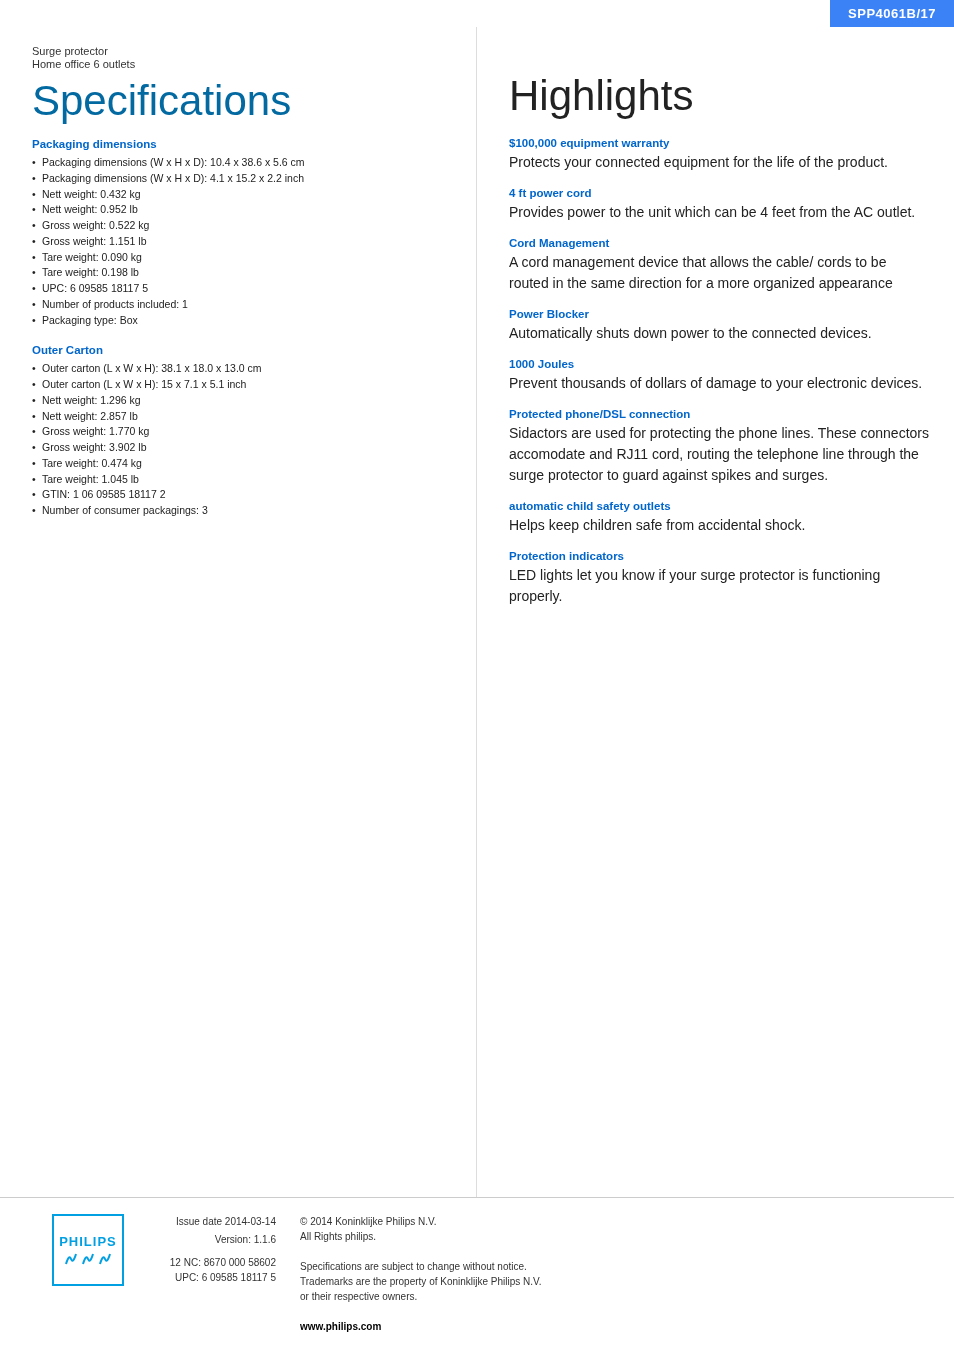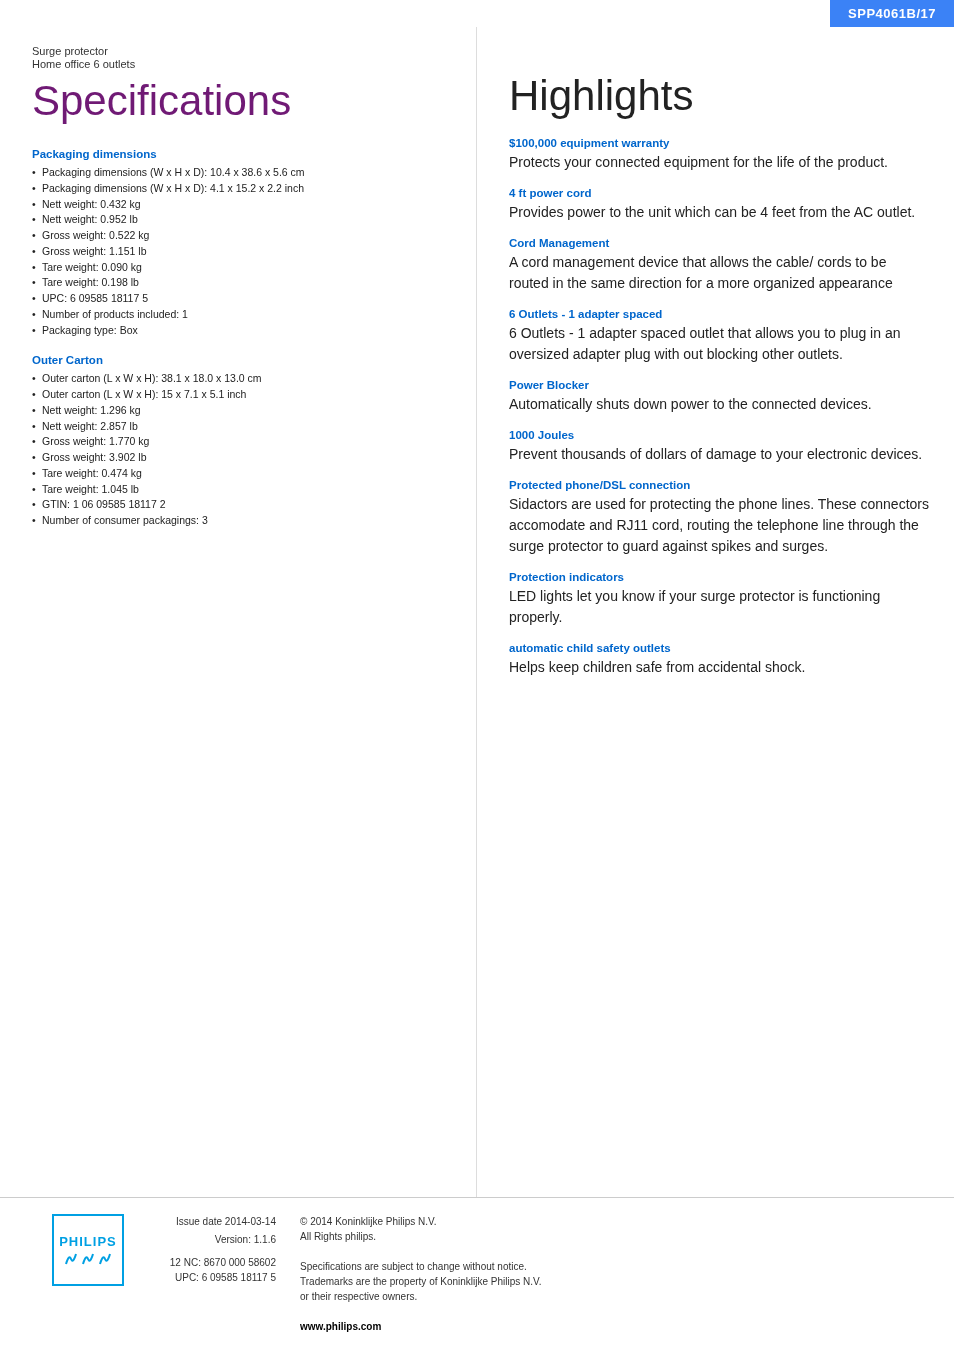--- a/index.html
+++ b/index.html
@@ -49,22 +49,22 @@
       margin-bottom: 1px;
     }
     .product-subtitle {
       font-size: 11px;
       color: #333;
       margin-bottom: 8px;
     }
     .section-title-large {
       font-size: 42px;
       font-weight: 300;
-      color: #701a75;
-      margin-bottom: 24px;
+      color: #0369a1;
+      margin-bottom: 14px;
       line-height: 1.1;
     }
 
     .spec-section {
       margin-bottom: 16px;
     }
     .spec-section-title {
       color: #0066cc;
       font-weight: bold;
       font-size: 11.5px;
@@ -258,42 +258,38 @@
           </div>
           <div class="highlight-item">
             <div class="highlight-title">4 ft power cord</div>
             <div class="highlight-desc">Provides power to the unit which can be 4 feet from the AC outlet.</div>
           </div>
           <div class="highlight-item">
             <div class="highlight-title">Cord Management</div>
             <div class="highlight-desc">A cord management device that allows the cable/ cords to be routed in the same direction for a more organized appearance</div>
           </div>
           <div class="highlight-item">
-            <div class="highlight-title">6 Outlets - 1 adapter spaced</div>
-            <div class="highlight-desc">6 Outlets - 1 adapter spaced outlet that allows you to plug in an oversized adapter plug with out blocking other outlets.</div>
-          </div>
-          <div class="highlight-item">
             <div class="highlight-title">Power Blocker</div>
             <div class="highlight-desc">Automatically shuts down power to the connected devices.</div>
           </div>
           <div class="highlight-item">
             <div class="highlight-title">1000 Joules</div>
             <div class="highlight-desc">Prevent thousands of dollars of damage to your electronic devices.</div>
           </div>
           <div class="highlight-item">
             <div class="highlight-title">Protected phone/DSL connection</div>
             <div class="highlight-desc">Sidactors are used for protecting the phone lines. These connectors accomodate and RJ11 cord, routing the telephone line through the surge protector to guard against spikes and surges.</div>
           </div>
           <div class="highlight-item">
+            <div class="highlight-title">automatic child safety outlets</div>
+            <div class="highlight-desc">Helps keep children safe from accidental shock.</div>
+          </div>
+          <div class="highlight-item">
             <div class="highlight-title">Protection indicators</div>
             <div class="highlight-desc">LED lights let you know if your surge protector is functioning properly.</div>
-          </div>
-          <div class="highlight-item">
-            <div class="highlight-title">automatic child safety outlets</div>
-            <div class="highlight-desc">Helps keep children safe from accidental shock.</div>
           </div>
         </div>
     </div>
 
   </div>
 
   <div class="footer">
 
     <div class="philips-logo">
       <div class="logo-box">

